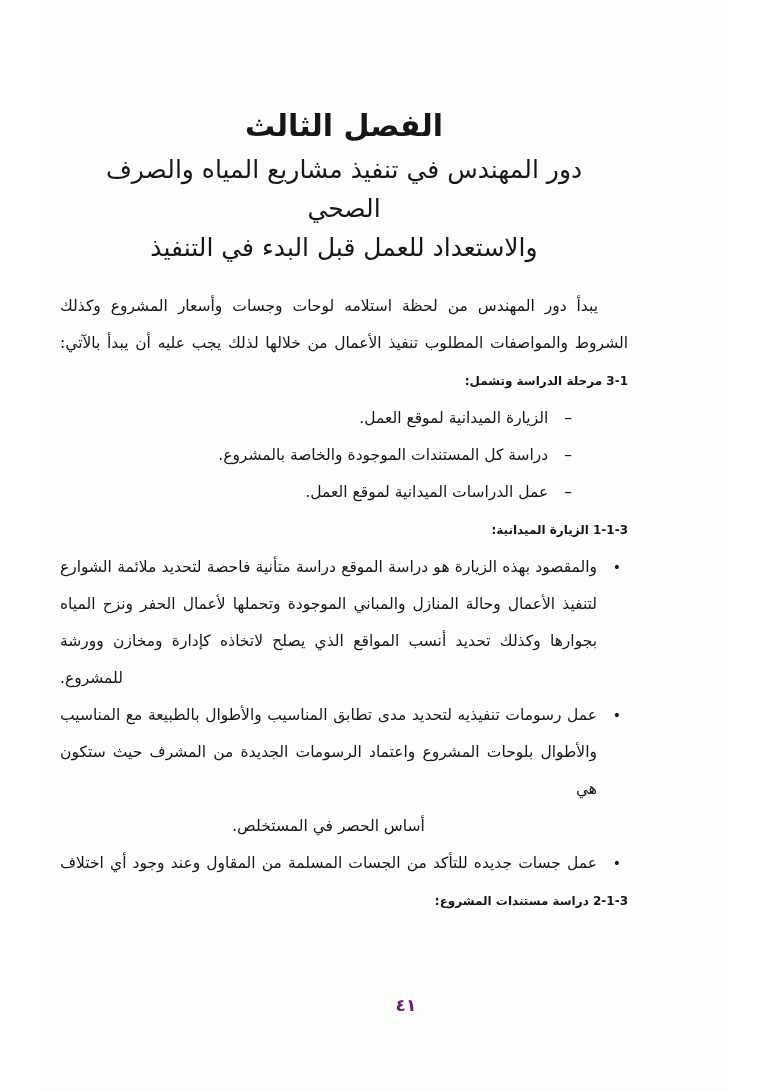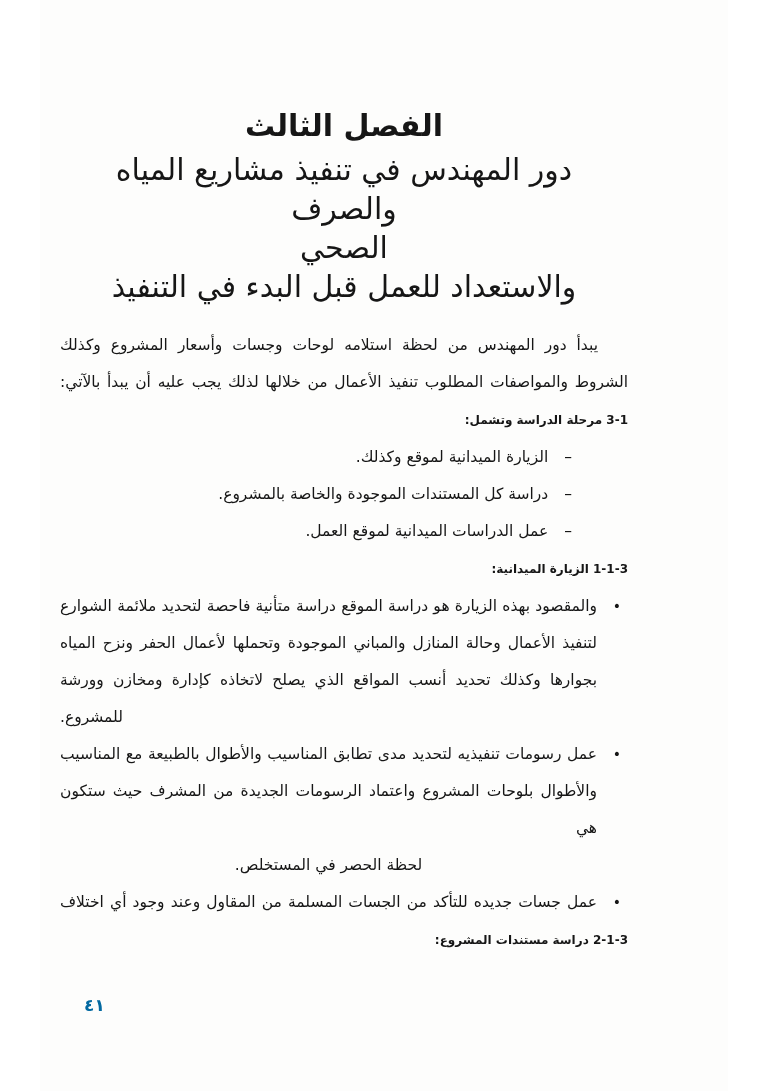--- a/index.html
+++ b/index.html
@@ -27,21 +27,21 @@
   .title-block {
     margin-top: 102px;
     text-align: center;
   }
   .chapter-title {
     font-size: 30px;
     font-weight: 700;
     line-height: 48px;
   }
   .doc-title {
-    font-size: 30px;
+    font-size: 25px;
     font-weight: 500;
     line-height: 39px;
   }
   .body-text {
     font-size: 15.5px;
     line-height: 37px;
   }
   .intro {
     margin: 21px 0 0 0;
     text-align: justify;
@@ -92,24 +92,24 @@
     padding-right: 28px;
   }
   .last-center {
     text-align: center;
   }
   .page-number {
     position: absolute;
     bottom: 76px;
     left: 0;
     right: 0;
-    text-align: left;
+    text-align: center;
     font-size: 17px;
     font-weight: 700;
-    color: #0369a1;
+    color: #701a75;
     margin-left: 44px;
   }
 </style>
 </head>
 <body>
 
 <div class="page">
   <div class="content">
 
     <div class="title-block">
@@ -119,21 +119,21 @@
       <div class="doc-title">والاستعداد للعمل قبل البدء في التنفيذ</div>
     </div>
 
     <p class="body-text intro">يبدأ دور المهندس من لحظة استلامه لوحات وجسات وأسعار المشروع وكذلك الشروط والمواصفات المطلوب تنفيذ الأعمال من خلالها لذلك يجب عليه أن يبدأ بالآتي:</p>
 
     <h2 class="sec-heading">3-1 مرحلة الدراسة وتشمل:</h2>
 
     <div class="dash-list body-text">
       <div class="dash-item">
         <span class="dash-marker">–</span>
-        <span>الزيارة الميدانية لموقع وكذلك.</span>
+        <span>الزيارة الميدانية لموقع العمل.</span>
       </div>
       <div class="dash-item">
         <span class="dash-marker">–</span>
         <span>دراسة كل المستندات الموجودة والخاصة بالمشروع.</span>
       </div>
       <div class="dash-item">
         <span class="dash-marker">–</span>
         <span>عمل الدراسات الميدانية لموقع العمل.</span>
       </div>
     </div>
@@ -145,21 +145,21 @@
       <div class="bullet-text">
         <div class="just">والمقصود بهذه الزيارة هو دراسة الموقع دراسة متأنية فاحصة لتحديد ملائمة الشوارع لتنفيذ الأعمال وحالة المنازل والمباني الموجودة وتحملها لأعمال الحفر ونزح المياه بجوارها وكذلك تحديد أنسب المواقع الذي يصلح لاتخاذه كإدارة ومخازن وورشة</div>
         <div class="last-right">للمشروع.</div>
       </div>
     </div>
 
     <div class="bullet-item body-text">
       <span class="bullet-marker">•</span>
       <div class="bullet-text">
         <div class="just">عمل رسومات تنفيذيه لتحديد مدى تطابق المناسيب والأطوال بالطبيعة مع المناسيب والأطوال بلوحات المشروع واعتماد الرسومات الجديدة من المشرف حيث ستكون هي</div>
-        <div class="last-center">لحظة الحصر في المستخلص.</div>
+        <div class="last-center">أساس الحصر في المستخلص.</div>
       </div>
     </div>
 
     <div class="bullet-item body-text">
       <span class="bullet-marker">•</span>
       <div class="bullet-text">
         <div class="just">عمل جسات جديده للتأكد من الجسات المسلمة من المقاول وعند وجود أي اختلاف</div>
       </div>
     </div>
 

